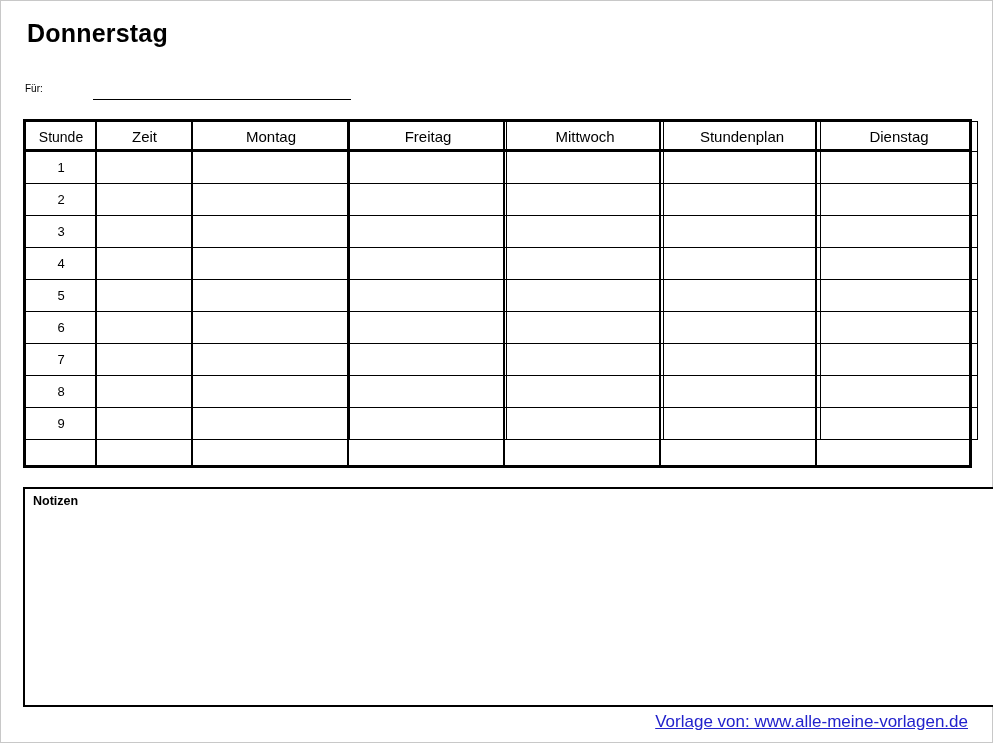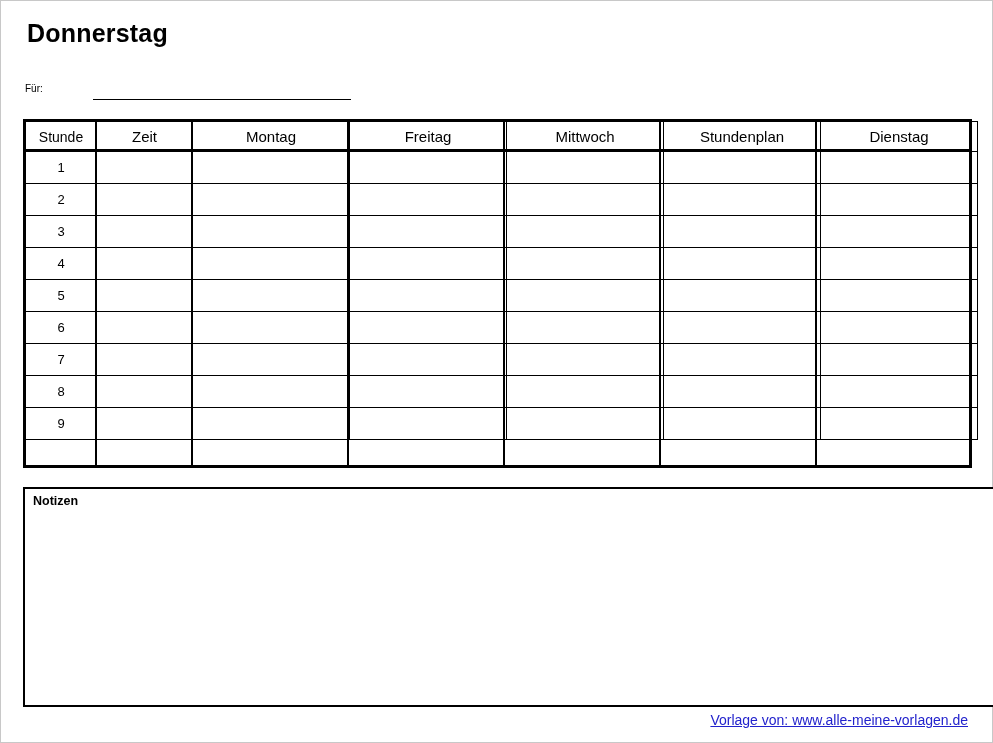--- a/index.html
+++ b/index.html
@@ -155,21 +155,21 @@
     resize: none;
     font-family: "Liberation Sans", sans-serif;
     font-size: 13px;
     background: transparent;
   }
 
   .footer-link {
     position: absolute;
     right: 24px;
     top: 711px;
-    font-size: 14px;
+    font-size: 17px;
     color: #2222cc;
     text-decoration: underline;
     cursor: pointer;
   }
 </style>
 </head>
 <body>
 
 <div class="page">
 

